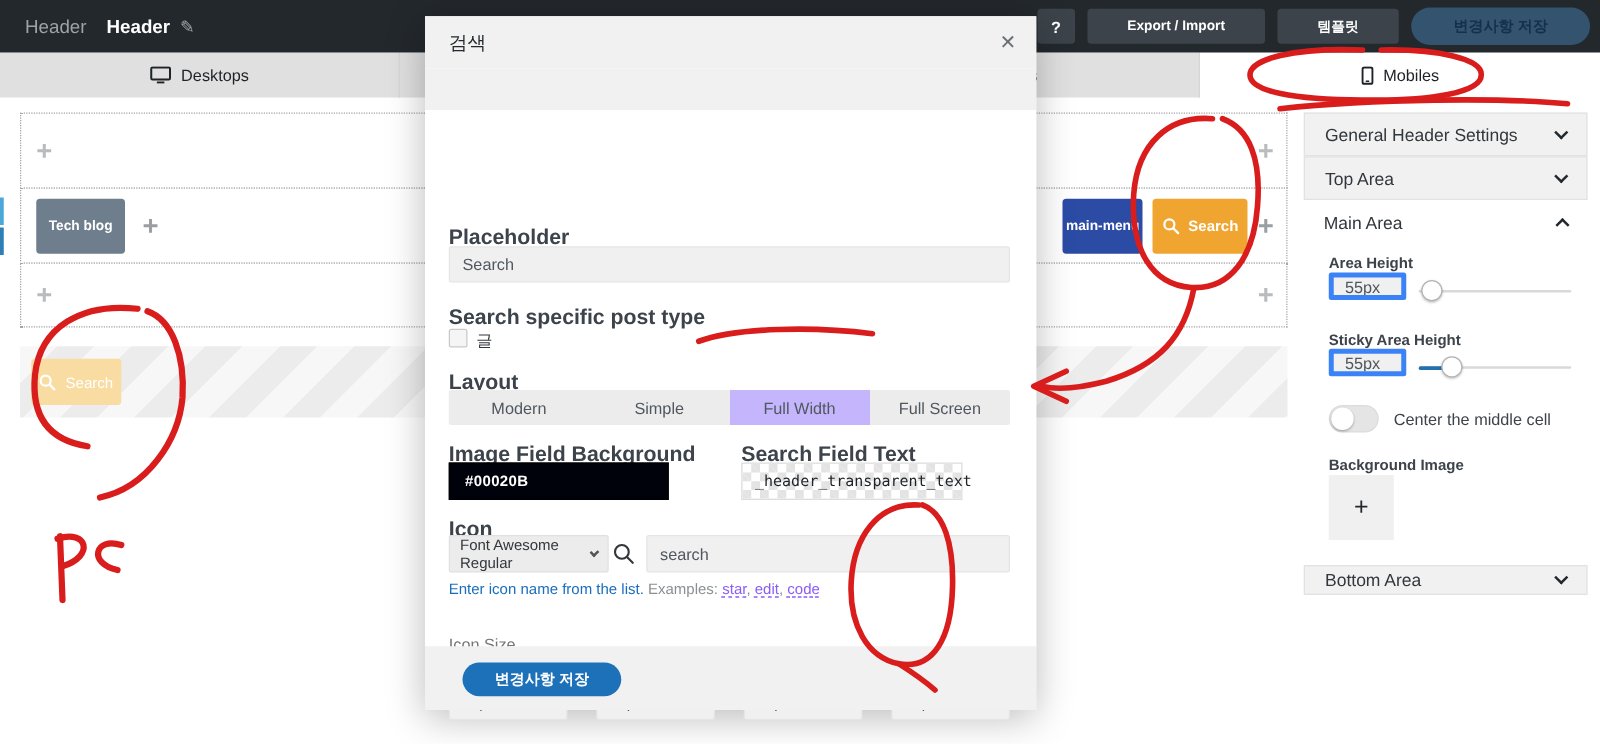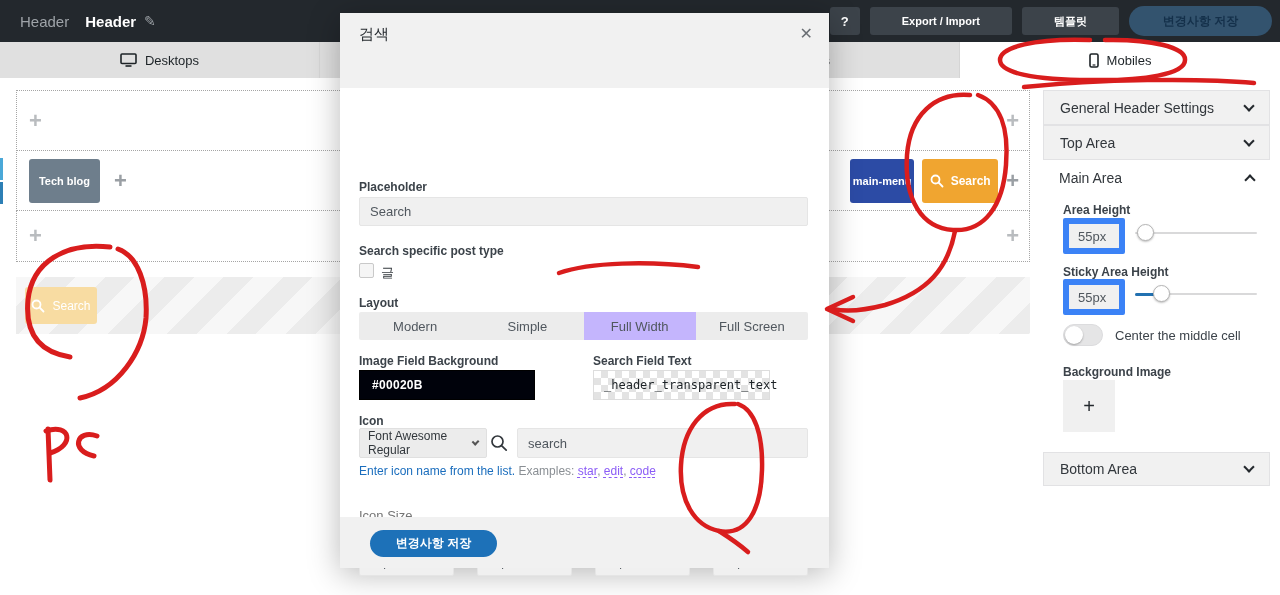--- a/index.html
+++ b/index.html
@@ -42,40 +42,40 @@
   .el-search-faded { width:72px; height:37px; margin-left:9px; background:#f8dca2; border-radius:3px; color:#fff; font-size:12px; border:none; display:flex; align-items:center; justify-content:center; gap:7px; cursor:pointer; }
   .edge-sliver { position:absolute; left:0; width:3px; z-index:6; }
 
   
   .sidebar { position:absolute; left:1043px; top:90px; width:227px; z-index:2; color:#32373c; }
   .acc { position:absolute; left:0; width:227px; height:35px; background:#f1f1f1; border:1px solid #e2e2e4; display:flex; align-items:center; justify-content:space-between; padding:0 16px; font-size:14px; cursor:pointer; }
   .acc.open { background:#fff; border:none; }
   .chev { width:8px; height:8px; border-right:2px solid #23282d; border-bottom:2px solid #23282d; transform:rotate(45deg); margin-top:-4px; }
   .chev.up { transform:rotate(-135deg); margin-top:4px; }
   .sb-label { position:absolute; left:20px; font-size:12px; font-weight:bold; color:#3c434a; }
-  .sb-input { position:absolute; left:20px; width:62px; height:36px; background:#f0f0f0; border:6px solid #3b82f6; border-radius:2px; font-size:13px; color:#50575e; padding-left:9px; font-family:"Liberation Sans",sans-serif; }
+  .sb-input { position:absolute; left:20px; width:62px; height:22px; background:#f0f0f0; border:4px solid #3b82f6; border-radius:2px; font-size:13px; color:#50575e; padding-left:9px; font-family:"Liberation Sans",sans-serif; }
   .slider { position:absolute; left:92px; width:122px; height:30px; }
   .sl-track { position:absolute; left:0; right:0; top:14px; height:2px; background:#d9d9da; border-radius:1px; }
   .sl-fill { position:absolute; left:0; top:13.5px; height:3px; background:#2271b1; border-radius:2px; }
   .sl-handle { position:absolute; top:6px; width:17px; height:17px; background:#fff; border:1px solid #b5b5b5; border-radius:50%; box-shadow:0 1px 2px rgba(0,0,0,.25); cursor:pointer; }
   .toggle { position:absolute; left:20px; width:40px; height:22px; background:#e5e5e6; border:1px solid #dcdcde; border-radius:12px; cursor:pointer; }
   .knob { position:absolute; left:1px; top:1px; width:18px; height:18px; background:#fff; border-radius:50%; box-shadow:0 1px 2px rgba(0,0,0,.3); }
   .tg-label { position:absolute; left:72px; font-size:13px; color:#3c434a; }
   .bg-plus { position:absolute; left:20px; width:52px; height:52px; background:#f0f0f0; display:flex; align-items:center; justify-content:center; font-size:20px; color:#23282d; cursor:pointer; }
 
   
   .modal { position:absolute; left:340px; top:13px; width:489px; height:555px; background:#fff; box-shadow:0 6px 30px rgba(0,0,0,.28); z-index:20; }
   .m-head { position:absolute; left:0; top:0; width:100%; height:42px; background:#f1f1f1; display:flex; align-items:center; }
   .m-title { font-size:15px; color:#23282d; margin-left:19px; }
   .m-close { position:absolute; right:16px; top:11px; font-size:16px; color:#6a6f74; cursor:pointer; }
   .m-tabs { position:absolute; left:0; top:42px; width:100%; height:33px; background:#f1f1f1; display:flex; align-items:stretch; padding-left:15px; }
   .m-tab { padding:0 12px; display:flex; align-items:center; font-size:13px; color:#23282d; cursor:pointer;margin-top:48px; }
   .m-tab.active { background:#fff; }
   .m-body { position:absolute; left:0; top:75px; width:100%; height:429px; background:#fff; }
-  .f-label { position:absolute; font-size:12px; font-weight:bold; color:#3c434a; }
+  .f-label { position:absolute; font-size:17px; font-weight:bold; color:#3c434a; }
   .f-label.sm { font-size:12px; }
   .f-input { position:absolute; background:#f0f0f0; border:1px solid #e5e5e5; border-radius:2px; font-size:13px; color:#50575e; padding-left:10px; font-family:"Liberation Sans",sans-serif; }
   .checkbox { position:absolute; left:19px; width:15px; height:15px; background:#f5f5f5; border:1px solid #c9c9c9; border-radius:2px; cursor:pointer; }
   .cb-label { position:absolute; left:41px; font-size:13px; color:#32373c; }
   .segmented { position:absolute; left:19px; width:449px; height:28px; background:#ececec; border-radius:2px; display:flex; }
   .seg { flex:1; display:flex; align-items:center; justify-content:center; font-size:13px; color:#50575e; cursor:pointer; }
   .seg.active { background:#c4b5fd; }
   .swatch-bg { position:absolute; left:19px; top:282px; width:176px; height:30px; border:1px solid #000; display:flex; align-items:center; cursor:pointer; }
   .swatch-bg span { color:#fff; font-size:12px; font-weight:bold; margin-left:12px; letter-spacing:.3px; }
   .swatch-tx { position:absolute; left:253px; top:282px; width:177px; height:30px; border:1px solid #ddd; display:flex; align-items:center; cursor:pointer;
@@ -221,21 +221,21 @@
     </div>
 
     <div class="toggle" style="top:234px;">
       <div class="knob"></div>
     </div>
     <span class="tg-label" style="top:238px;">Center the middle cell</span>
 
     <span class="sb-label" style="top:275px;">Background Image</span>
     <div class="bg-plus" style="top:290px;">+</div>
 
-    <div class="acc" style="top:362px;height:34px;">
+    <div class="acc" style="top:362px;height:24px;">
       <span>Bottom Area</span>
       <span class="chev"></span>
     </div>
   </div>
 
   <div class="modal">
     <div class="m-head">
       <span class="m-title">검색</span>
       <span class="m-close">✕</span>
     </div>

